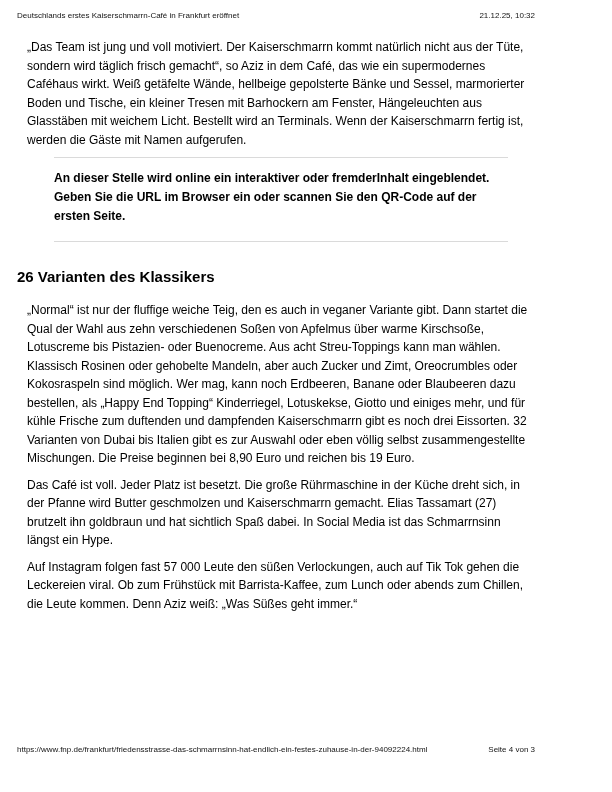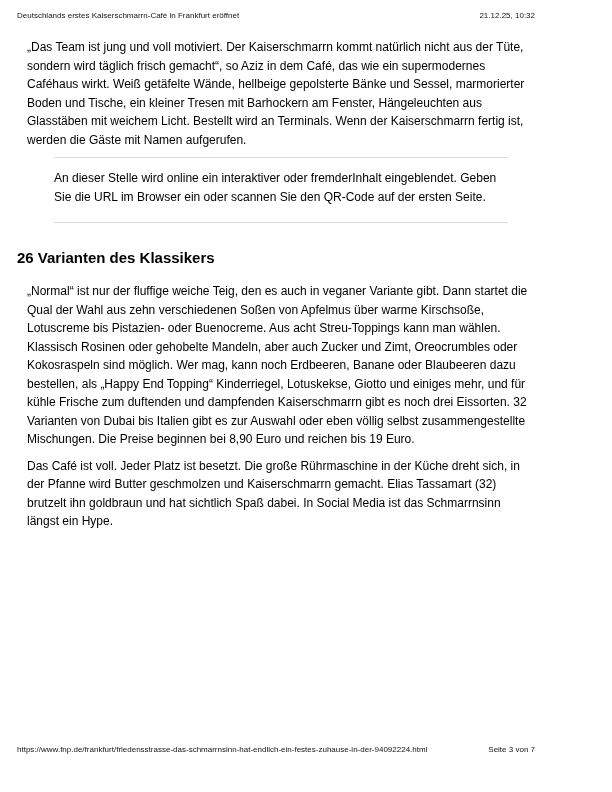--- a/index.html
+++ b/index.html
@@ -45,20 +45,21 @@
     margin: 2px 27px 0 37px;
     border-top: 1px solid #dadada;
     border-bottom: 1px solid #dadada;
     padding: 11px 0 15px 0;
   }
   .embed-box .notice-text {
     font-size: 12px;
     line-height: 19px;
     margin: 0;
     color: #000000;
+    font-weight: bold;
   }
   .section-heading {
     font-size: 15px;
     line-height: 18px;
     font-weight: bold;
     margin: 26px 0 15px 0;
     color: #000000;
   }
   .print-footer {
     position: absolute;
@@ -92,23 +93,24 @@
     <p class="body-par">„Das Team ist jung und voll motiviert. Der Kaiserschmarrn kommt natürlich nicht aus der Tüte, sondern wird täglich frisch gemacht“, so Aziz in dem Café, das wie ein supermodernes Caféhaus wirkt. Weiß getäfelte Wände, hellbeige gepolsterte Bänke und Sessel, marmorierter Boden und Tische, ein kleiner Tresen mit Barhockern am Fenster, Hängeleuchten aus Glasstäben mit weichem Licht. Bestellt wird an Terminals. Wenn der Kaiserschmarrn fertig ist, werden die Gäste mit Namen aufgerufen.</p>
 
     <div class="embed-box">
       <p class="notice-text">An dieser Stelle wird online ein interaktiver oder fremderInhalt eingeblendet. Geben Sie die URL im Browser ein oder scannen Sie den QR-Code auf der ersten Seite.</p>
     </div>
 
     <h2 class="section-heading">26 Varianten des Klassikers</h2>
 
     <p class="body-par">„Normal“ ist nur der fluffige weiche Teig, den es auch in veganer Variante gibt. Dann startet die Qual der Wahl aus zehn verschiedenen Soßen von Apfelmus über warme Kirschsoße, Lotuscreme bis Pistazien- oder Buenocreme. Aus acht Streu-Toppings kann man wählen. Klassisch Rosinen oder gehobelte Mandeln, aber auch Zucker und Zimt, Oreocrumbles oder Kokosraspeln sind möglich. Wer mag, kann noch Erdbeeren, Banane oder Blaubeeren dazu bestellen, als „Happy End Topping“ Kinderriegel, Lotuskekse, Giotto und einiges mehr, und für kühle Frische zum duftenden und dampfenden Kaiserschmarrn gibt es noch drei Eissorten. 32 Varianten von Dubai bis Italien gibt es zur Auswahl oder eben völlig selbst zusammengestellte Mischungen. Die Preise beginnen bei 8,90 Euro und reichen bis 19 Euro.</p>
 
-    <p class="body-par">Das Café ist voll. Jeder Platz ist besetzt. Die große Rührmaschine in der Küche dreht sich, in der Pfanne wird Butter geschmolzen und Kaiserschmarrn gemacht. Elias Tassamart (32) brutzelt ihn goldbraun und hat sichtlich Spaß dabei. In Social Media ist das Schmarrnsinn längst ein Hype.</p>
+    <p class="body-par">Das Café ist voll. Jeder Platz ist besetzt. Die große Rührmaschine in der Küche dreht sich, in der Pfanne wird Butter geschmolzen und Kaiserschmarrn gemacht. Elias Tassamart (27) brutzelt ihn goldbraun und hat sichtlich Spaß dabei. In Social Media ist das Schmarrnsinn längst ein Hype.</p>
 
+    <p class="body-par">Auf Instagram folgen fast 57 000 Leute den süßen Verlockungen, auch auf Tik Tok gehen die Leckereien viral. Ob zum Frühstück mit Barrista-Kaffee, zum Lunch oder abends zum Chillen, die Leute kommen. Denn Aziz weiß: „Was Süßes geht immer.“</p>
 
   </div>
 
   <div class="print-footer">
     <span class="footer-url">https://www.fnp.de/frankfurt/friedensstrasse-das-schmarrnsinn-hat-endlich-ein-festes-zuhause-in-der-94092224.html</span>
-    <span>Seite 3 von 7</span>
+    <span>Seite 4 von 3</span>
   </div>
 
 </div>
 
 </body></html>

